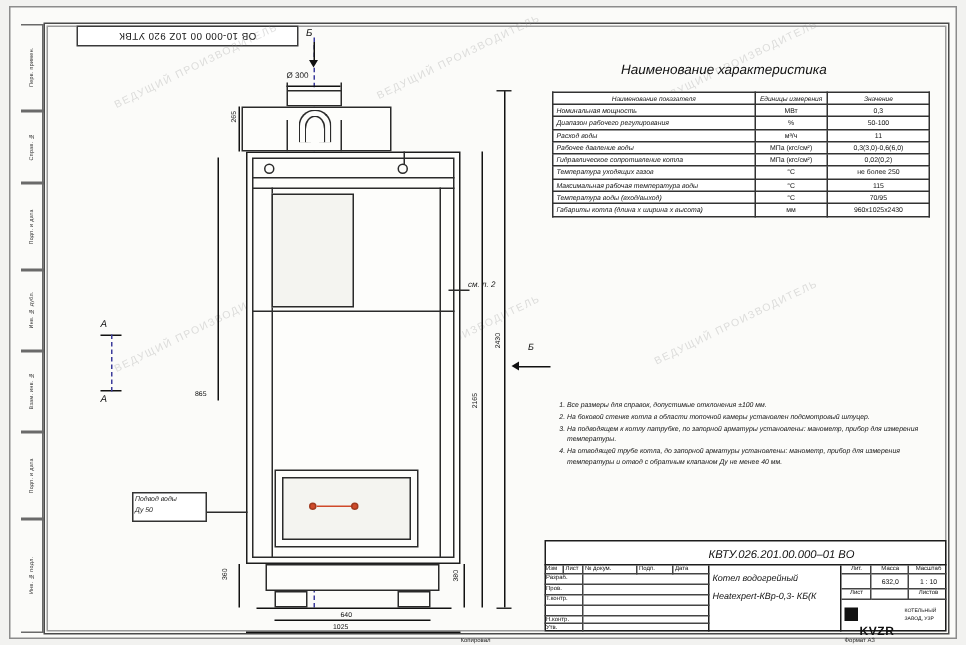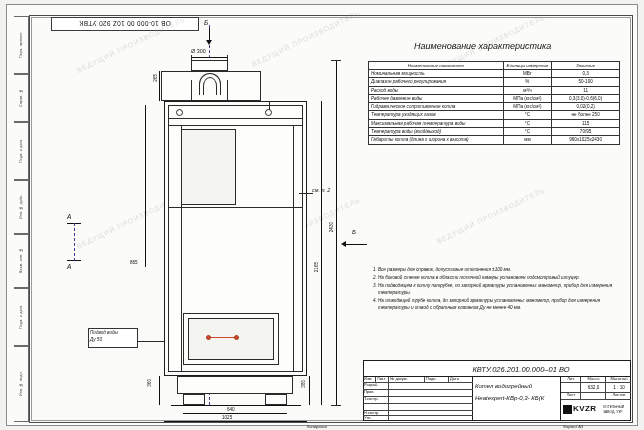--- a/index.html
+++ b/index.html
@@ -451,21 +451,21 @@
         <div class="tb-cell" style="left:20px; top:0; width:25px; height:6px; text-align:center;">Масса</div>
         <div class="tb-cell" style="left:45px; top:0; width:25px; height:6px; text-align:center; border-right:none;">Масштаб</div>
         <div class="tb-cell" style="left:0; top:6px; width:20px; height:10px; text-align:center;"></div>
         <div class="tb-cell" style="left:20px; top:6px; width:25px; height:10px; text-align:center; font-size:4.6px; padding-top:2px;">632,0</div>
         <div class="tb-cell" style="left:45px; top:6px; width:25px; height:10px; text-align:center; font-size:4.6px; padding-top:2px; border-right:none;">1 : 10</div>
         <div class="tb-cell" style="left:0; top:16px; width:20px; height:7px; text-align:center;">Лист</div>
         <div class="tb-cell" style="left:20px; top:16px; width:25px; height:7px; text-align:center;"></div>
         <div class="tb-cell" style="left:45px; top:16px; width:25px; height:7px; text-align:center; border-right:none;">Листов</div>
         <div style="position:absolute; left:0; top:23px; width:70px; height:21px; box-sizing:border-box;">
           <div style="position:absolute; left:2px; top:5px; width:9px; height:9px; background:#111;"></div>
-          <div class="kvzr" style="left:12px; top:4px;">KVZR</div>
+          <div class="kvzr" style="left:12px; top:16px;">KVZR</div>
           <div class="kvzr-sub" style="left:42px; top:5px;">КОТЕЛЬНЫЙ</div>
           <div class="kvzr-sub" style="left:42px; top:10px;">ЗАВОД, УЗР</div>
         </div>
       </div>
 
     </div>
 
     <div class="bottom-lbl" style="left:300px; top:419px;">Копировал</div>
     <div class="bottom-lbl" style="left:556px; top:419px;">Формат А3</div>
 

